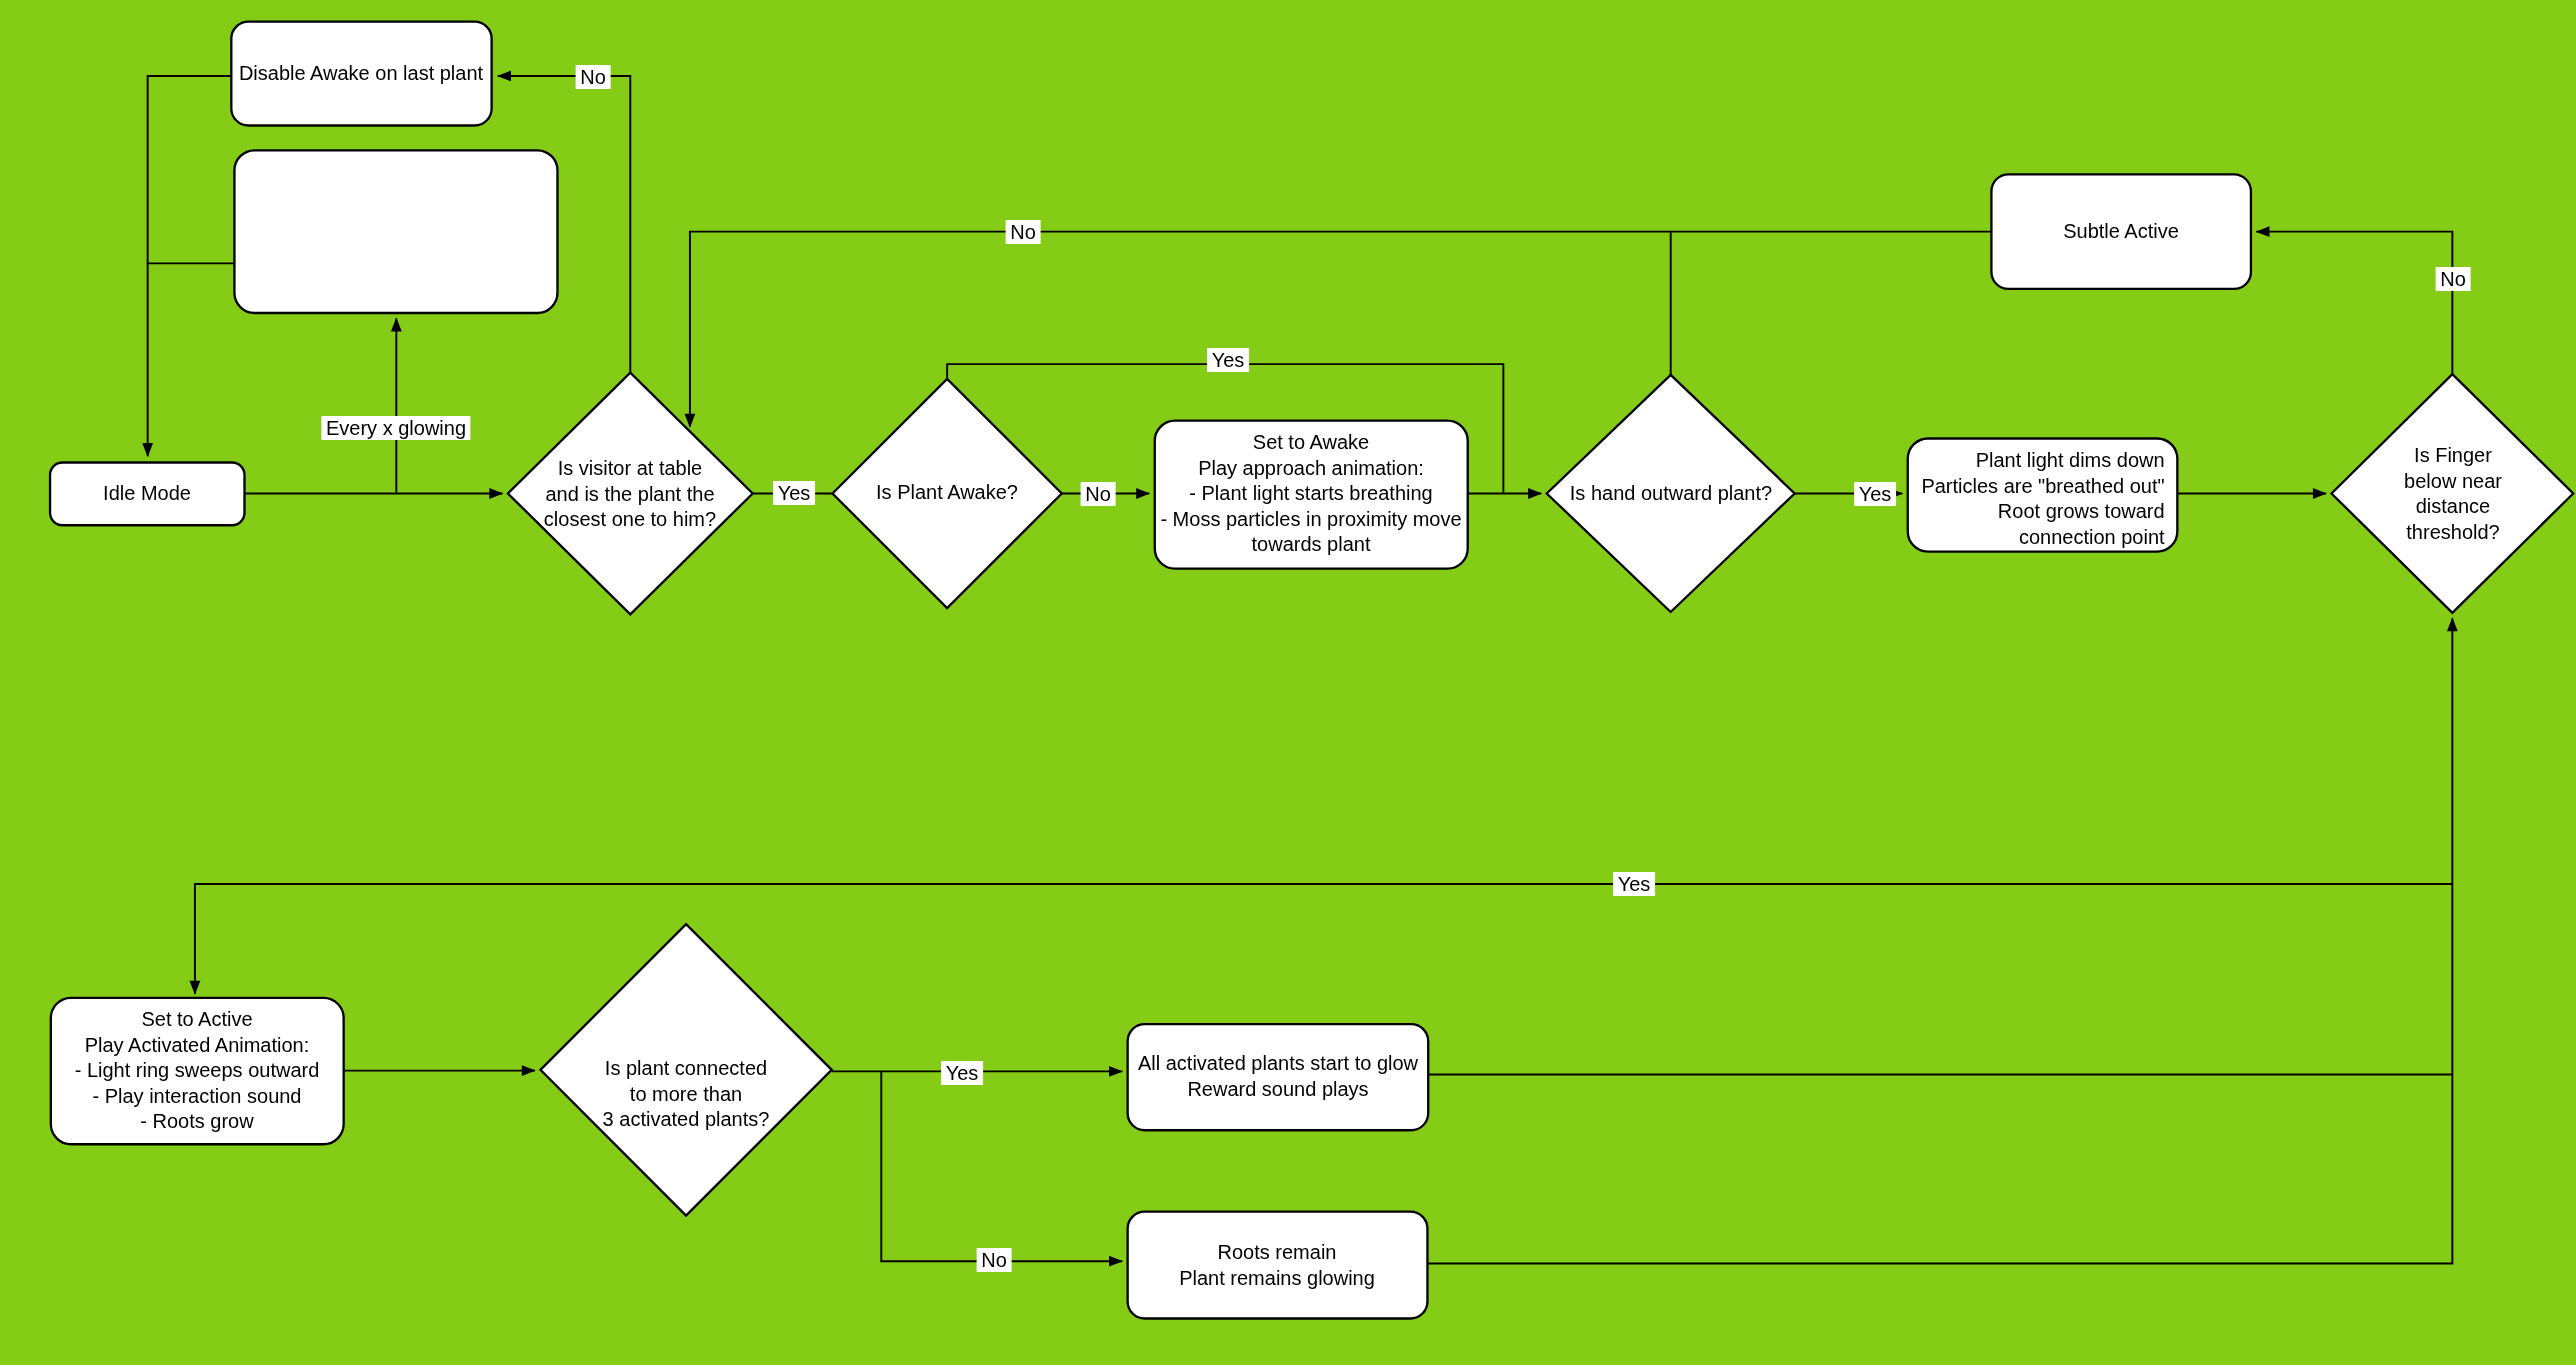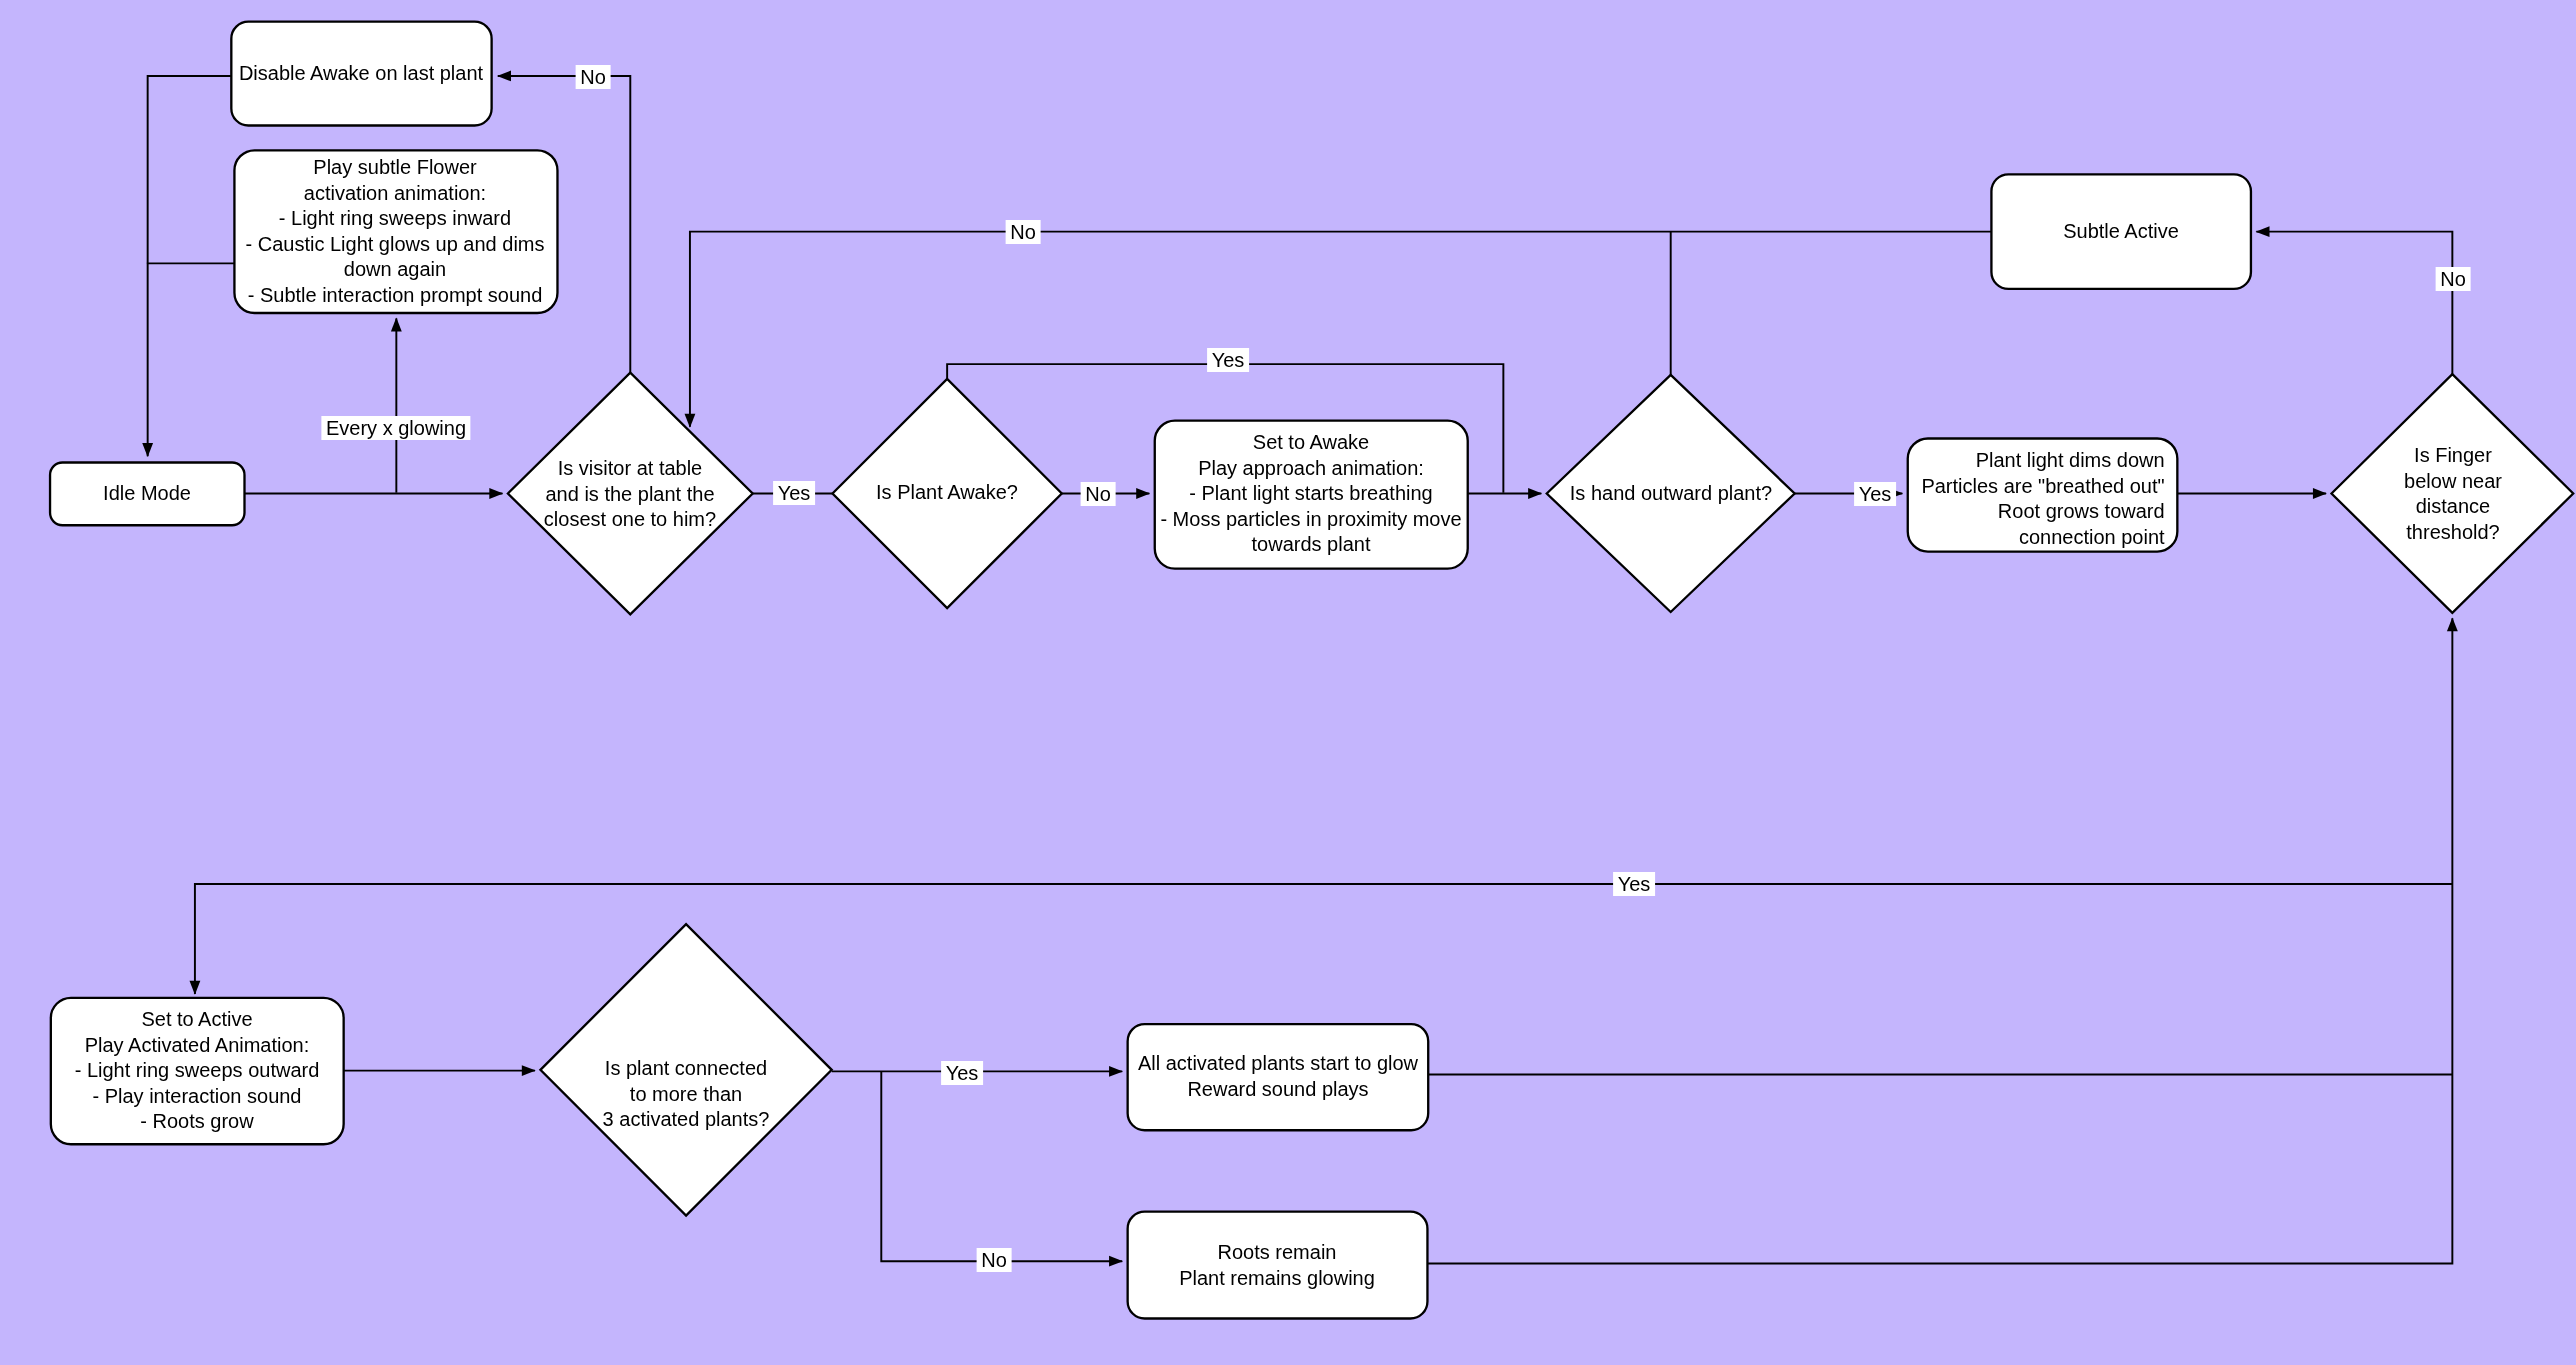--- a/index.html
+++ b/index.html
@@ -1,19 +1,19 @@
 <!DOCTYPE html>
 <html style="font-size:12.4px"><head>
 <meta charset="utf-8">
 <style>
   html,body { margin:0; padding:0; background:#ffffff; }
   #canvas {
     position:relative;
     width:2576px; height:1365px;
-    background:#c4b5fd;
+    background:#84cc16;
     font-family:"Liberation Sans", sans-serif;
     overflow:hidden;
   }
   #wires { position:absolute; left:0; top:0; }
   .node-label {
     position:absolute;
     transform:translate(-50%,-50%);
     text-align:center;
     white-space:pre-line;
     font-size:20px;
@@ -77,26 +77,20 @@
       <rect x="2570" y="225" width="335" height="148" rx="22"></rect>
       <polygon points="3009,637 3165,483 3321,637 3165,791"></polygon>
       <rect x="65" y="1288" width="378" height="189" rx="26"></rect>
       <polygon points="697,1381 885,1193 1073,1381 885,1569"></polygon>
       <rect x="1455" y="1322" width="388" height="137" rx="22"></rect>
       <rect x="1455" y="1564" width="387" height="138" rx="22"></rect>
     </g>
   </svg>
 
   <div class="node-label" style="left:361px;top:74px;">Disable Awake on last plant</div>
-  <div class="node-label" style="left:395px;top:232px;">Play subtle Flower
-activation animation:
-- Light ring sweeps inward
-- Caustic Light glows up and dims
-down again
-- Subtle interaction prompt sound</div>
   <div class="node-label" style="left:147px;top:494px;">Idle Mode</div>
   <div class="node-label" style="left:630px;top:494px;">Is visitor at table
 and is the plant the
 closest one to him?</div>
   <div class="node-label" style="left:947px;top:493px;">Is Plant Awake?</div>
   <div class="node-label" style="left:1311px;top:494px;">Set to Awake
 Play approach animation:
 - Plant light starts breathing
 - Moss particles in proximity move
 towards plant</div>

